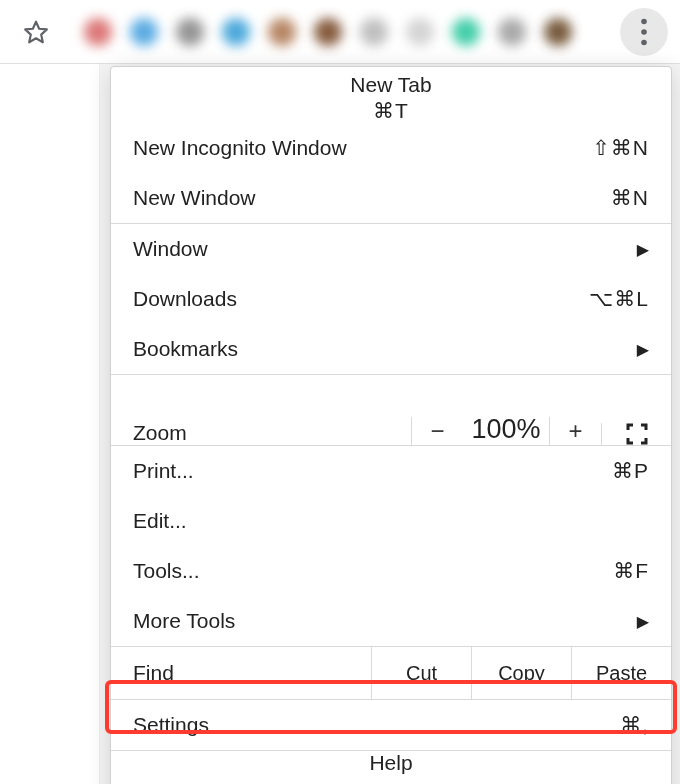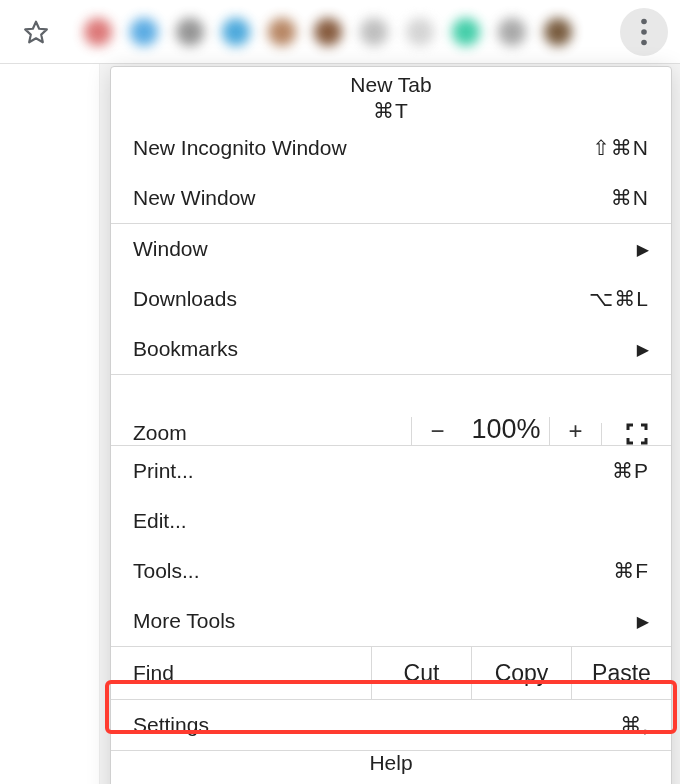--- a/index.html
+++ b/index.html
@@ -146,21 +146,21 @@
     display: flex;
     align-items: center;
     padding: 0 22px;
   }
   .edit-cell {
     width: 100px;
     display: flex;
     align-items: center;
     justify-content: center;
     border-left: 1px solid #d9d9d9;
-    font-size: 23px;
+    font-size: 20px;
   }
   .highlight {
     position: absolute;
     border: 4px solid #ff3b2f;
     border-radius: 6px;
     pointer-events: none;
   }
   svg { display: block; }
 </style>
 </head>

